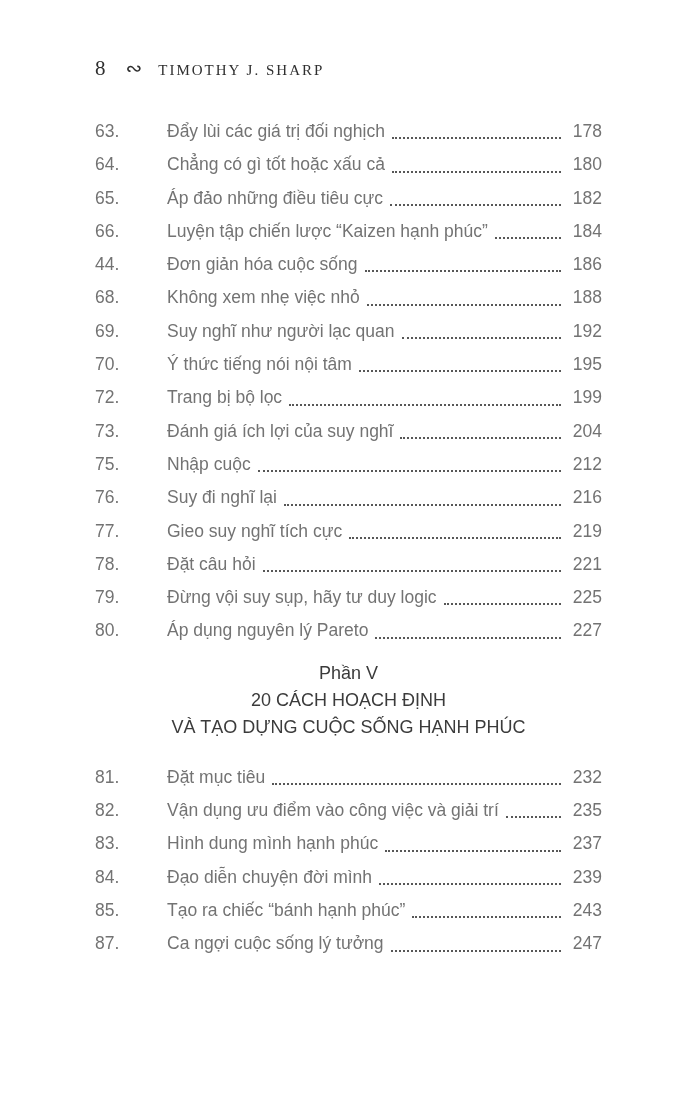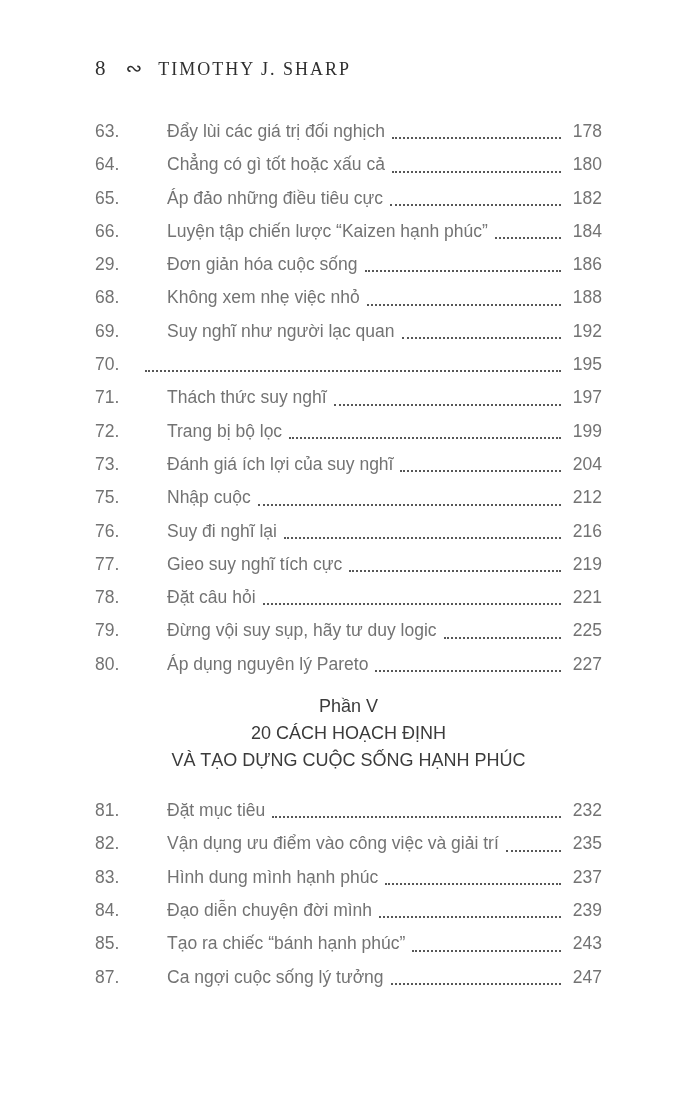--- a/index.html
+++ b/index.html
@@ -26,21 +26,21 @@
   .page-num {
     font-size: 21px;
     font-weight: 400;
   }
   .ornament {
     font-size: 20px;
     margin: 0 16px 0 20px;
     color: #2f2f2f;
   }
   .author {
-    font-size: 18px;
+    font-size: 15px;
     letter-spacing: 2px;
     font-weight: 400;
   }
   .toc { width: 100%; }
   .toc-row {
     display: flex;
     height: 33.3px;
     line-height: 33.3px;
     font-size: 17.5px;
     color: #737373;
@@ -106,47 +106,42 @@
         <span class="leader"></span>
         <span class="toc-page">182</span>
       </div>
       <div class="toc-row">
         <span class="toc-num">66.</span>
         <span class="toc-title">Luyện tập chiến lược “Kaizen hạnh phúc”</span>
         <span class="leader"></span>
         <span class="toc-page">184</span>
       </div>
       <div class="toc-row">
-        <span class="toc-num">29.</span>
+        <span class="toc-num">44.</span>
         <span class="toc-title">Đơn giản hóa cuộc sống</span>
         <span class="leader"></span>
         <span class="toc-page">186</span>
       </div>
       <div class="toc-row">
         <span class="toc-num">68.</span>
         <span class="toc-title">Không xem nhẹ việc nhỏ</span>
         <span class="leader"></span>
         <span class="toc-page">188</span>
       </div>
       <div class="toc-row">
         <span class="toc-num">69.</span>
         <span class="toc-title">Suy nghĩ như người lạc quan</span>
         <span class="leader"></span>
         <span class="toc-page">192</span>
       </div>
       <div class="toc-row">
         <span class="toc-num">70.</span>
+        <span class="toc-title">Ý thức tiếng nói nội tâm</span>
         <span class="leader"></span>
         <span class="toc-page">195</span>
-      </div>
-      <div class="toc-row">
-        <span class="toc-num">71.</span>
-        <span class="toc-title">Thách thức suy nghĩ</span>
-        <span class="leader"></span>
-        <span class="toc-page">197</span>
       </div>
       <div class="toc-row">
         <span class="toc-num">72.</span>
         <span class="toc-title">Trang bị bộ lọc</span>
         <span class="leader"></span>
         <span class="toc-page">199</span>
       </div>
       <div class="toc-row">
         <span class="toc-num">73.</span>
         <span class="toc-title">Đánh giá ích lợi của suy nghĩ</span>

